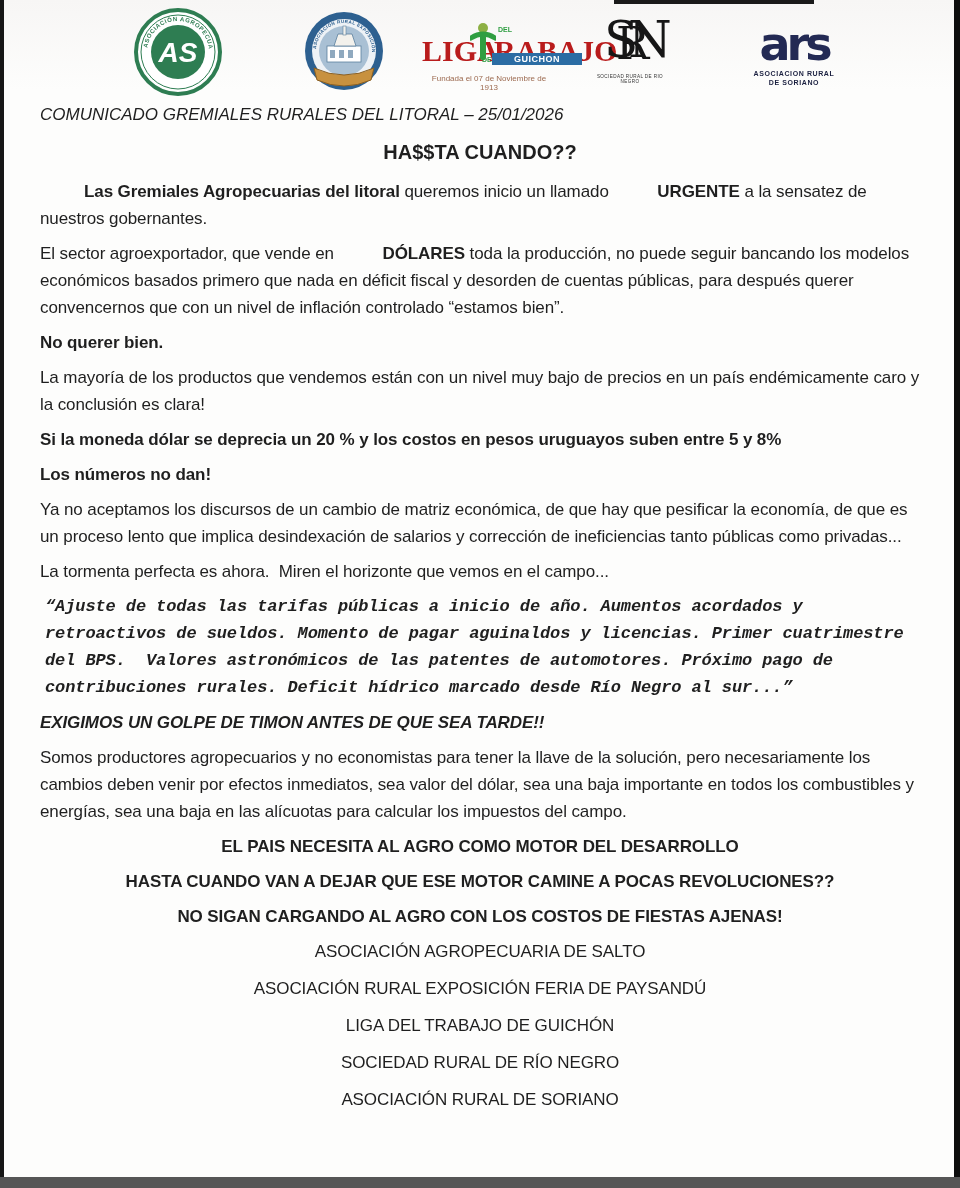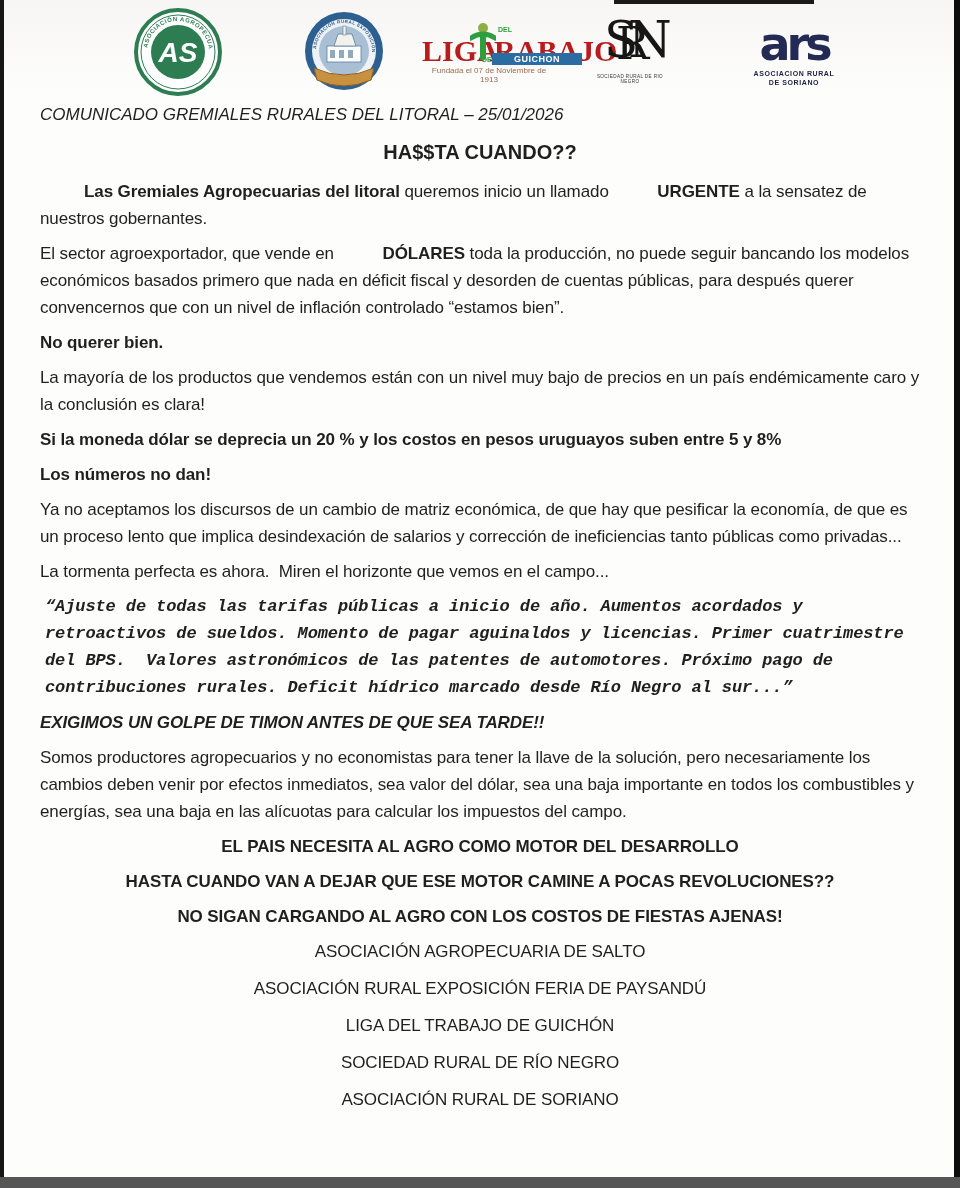--- a/index.html
+++ b/index.html
@@ -32,21 +32,21 @@
   .liga-row { position:relative; height:44px; white-space:nowrap; }
   .liga-word { font-family:"Liberation Serif", serif; font-weight:bold; color:#b91c1c;
                font-size:30px; letter-spacing:0; }
   .liga-word1 { position:absolute; left:0; top:12px; }
   .liga-fig   { position:absolute; left:48px; top:0; }
   .liga-del   { position:absolute; left:76px; top:4px;  font-size:7px; font-weight:bold; color:#2f9e41; }
   .liga-word2 { position:absolute; left:72px; top:12px; }
   .liga-de    { position:absolute; left:60px; top:34px; font-size:7px; font-weight:bold; color:#2f9e41; }
   .liga-box   { position:absolute; left:70px; top:31px; background:#2b6ca3; color:#fff;
                 font-size:9px; font-weight:bold; padding:1px 22px; letter-spacing:0.5px; }
-  .liga-founded { margin-top:0; text-align:center; font-size:8px; color:#9c6a50; }
+  .liga-founded { margin-top:8px; text-align:center; font-size:8px; color:#9c6a50; }
 
   
   .srn-mono { font-family:"DejaVu Serif", serif; color:#161616; height:58px; position:relative; }
   .srn-mono span { position:absolute; top:0; font-size:50px; line-height:56px; }
   .srn-s { left:16px; }
   .srn-r { left:28px; top:4px !important; font-size:44px !important; }
   .srn-n { left:40px; }
   .srn-caption { font-size:4.6px; letter-spacing:0.4px; color:#333; margin-top:4px; }
 
   

